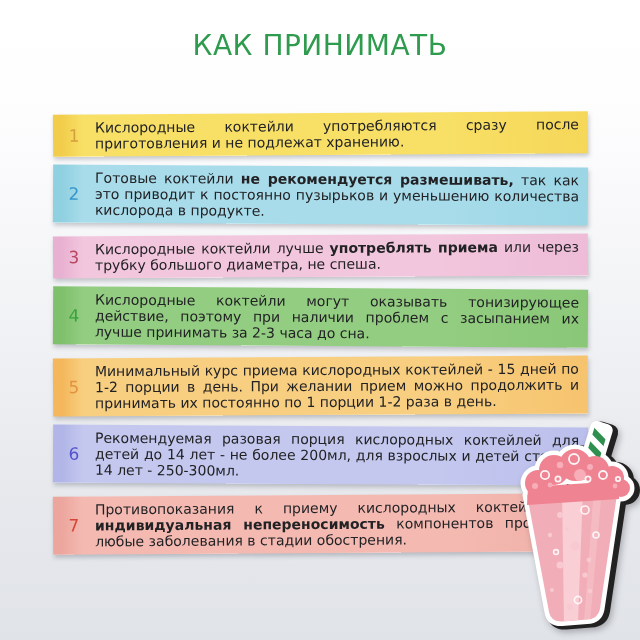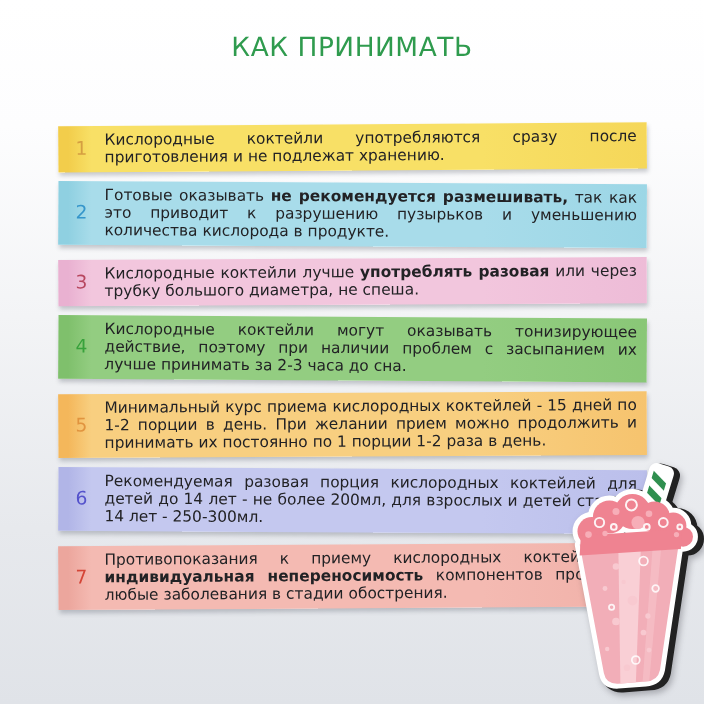--- a/index.html
+++ b/index.html
@@ -2,21 +2,21 @@
 <html><head>
 <meta charset="utf-8">
 <style>
   html,body{margin:0;padding:0;}
   body{
     width:640px;height:640px;overflow:hidden;position:relative;
     font-family:"DejaVu Sans","Liberation Sans",sans-serif;
     background:linear-gradient(180deg,#ffffff 0%,#fdfdfe 18%,#f3f4f6 45%,#e7e9ed 75%,#e0e3e8 100%);
   }
   .title{
-    margin-top:30px;text-align:center;font-size:24px;line-height:1.12;
+    margin-top:30px;text-align:center;font-size:28px;line-height:1.12;
     letter-spacing:.5px;font-weight:400;
   }
   .title span{display:block;}
   .bands{
     position:absolute;left:53px;top:113px;width:535px;
     display:flex;flex-direction:column;gap:11px;
   }
   .band{
     display:flex;align-items:center;
     background:linear-gradient(90deg,var(--edge) 0px,var(--edge) 9px,var(--band) 30px,var(--band) 72%,var(--edge) 130%);
@@ -45,25 +45,25 @@
   <span>КАК ПРИНИМАТЬ</span>
 </h1>
 
 <div class="bands">
     <div class="band" style="--band: #f8e066; --edge: #f2cd4b; --num: #d2993f; transform: rotate(-0.4deg);">
     <div class="band-number">1</div>
     <div class="band-text"><span>Кислородные коктейли употребляются сразу после приготовления и не подлежат хранению.</span></div>
   </div>
     <div class="band" style="--band: #a8dcea; --edge: #8fd0e1; --num: #2a8fc8; transform: rotate(0.3deg);">
     <div class="band-number">2</div>
-    <div class="band-text"><span>Готовые оказывать </span><span class="b">не рекомендуется размешивать,</span><span> так как это приводит к разрушению пузырьков и уменьшению количества кислорода в продукте.</span></div>
+    <div class="band-text"><span>Готовые коктейли </span><span class="b">не рекомендуется размешивать,</span><span> так как это приводит к постоянно пузырьков и уменьшению количества кислорода в продукте.</span></div>
   </div>
     <div class="band" style="--band: #f2c6dd; --edge: #e9b1d1; --num: #b23a52; transform: rotate(-0.3deg);">
     <div class="band-number">3</div>
-    <div class="band-text"><span>Кислородные коктейли лучше </span><span class="b">употреблять разовая</span><span> или через трубку большого диаметра, не спеша.</span></div>
+    <div class="band-text"><span>Кислородные коктейли лучше </span><span class="b">употреблять приема</span><span> или через трубку большого диаметра, не спеша.</span></div>
   </div>
     <div class="band" style="--band: #93cd81; --edge: #7fc06c; --num: #2f9e35; transform: rotate(0.35deg);">
     <div class="band-number">4</div>
     <div class="band-text"><span>Кислородные коктейли могут оказывать тонизирующее действие, поэтому при наличии проблем с засыпанием их лучше принимать за 2-3 часа до сна.</span></div>
   </div>
     <div class="band" style="--band: #f8cf80; --edge: #f4b75b; --num: #df8f3a; transform: rotate(-0.3deg);">
     <div class="band-number">5</div>
     <div class="band-text"><span>Минимальный курс приема кислородных коктейлей - 15 дней по 1-2 порции в день. При желании прием можно продолжить и принимать их постоянно по 1 порции 1-2 раза в день.</span></div>
   </div>
     <div class="band" style="--band: #c4c8ef; --edge: #b1b5e7; --num: #4a47c9; transform: rotate(0.3deg);">

